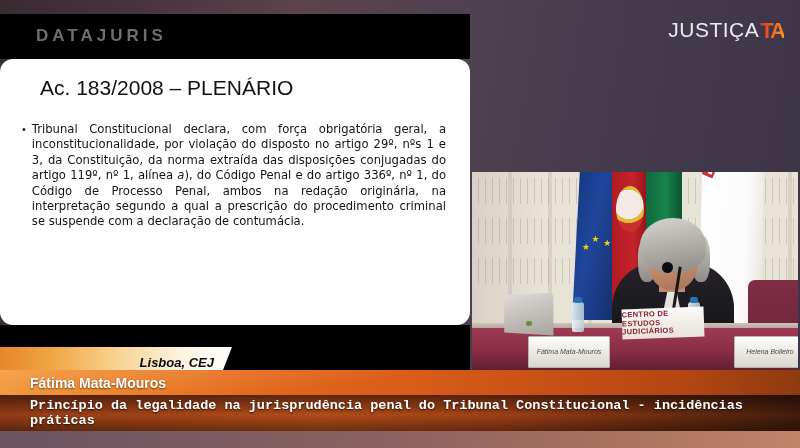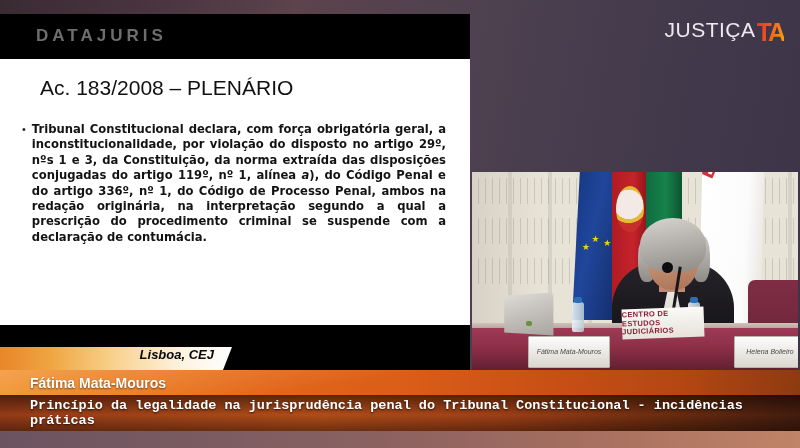--- a/index.html
+++ b/index.html
@@ -22,58 +22,57 @@
     position:absolute;left:36px;top:12px;
     color:#6e6e6e;font-weight:bold;font-size:17px;letter-spacing:4px;
     font-family:"Liberation Sans",sans-serif;
   }
   .logo{
     position:absolute;right:16px;top:18px;z-index:6;
     font-size:21px;letter-spacing:.5px;display:flex;align-items:flex-start;
   }
   .logo .lw{color:#eceaee;font-weight:300;font-family:"Liberation Sans",sans-serif;}
   .logo .lta{
-    font-weight:bold;font-size:25px;margin-left:1px;letter-spacing:-2px;
+    font-weight:bold;font-size:22px;margin-left:1px;letter-spacing:-2px;
     background:linear-gradient(100deg,#e2332a 0%,#f05a22 45%,#f7a11a 100%);
     -webkit-background-clip:text;background-clip:text;color:transparent;
   }
 
   
   .slide{
-    position:absolute;left:0;top:59px;width:470px;height:266px;background:#fff;z-index:4;
+    position:absolute;left:0;top:59px;width:470px;height:266px;background:#fff;z-index:4;border-radius:13px;
   }
   .slide-title{
     position:absolute;left:40px;top:17px;
     font-size:21px;color:#111;font-family:"Liberation Sans",sans-serif;font-weight:400;
   }
   .bullet-wrap{
     position:absolute;left:22px;top:63px;width:424px;
     display:flex;
   }
   .bullet-dot{
     color:#1b1b1b;font-size:11px;line-height:15.4px;margin-right:6px;flex:0 0 auto;
   }
   .bullet-text{
     flex:1 1 auto;
     font-size:11.6px;line-height:15.4px;color:#131313;
     text-align:justify;
     font-family:"DejaVu Sans",sans-serif;
-    font-weight:bold;
   }
   .bullet-text i{font-style:italic;}
 
   
   .blackband{
     position:absolute;left:0;top:325px;width:470px;height:45px;background:#000;z-index:4;
   }
   .loc-tab{
     position:absolute;left:0;top:347px;width:232px;height:23px;z-index:7;
     background:linear-gradient(90deg,#e8862a 0%,#f0a542 22%,#f8d08a 48%,#fdf3e0 78%,#ffffff 100%);
     clip-path:polygon(0 0,232px 0,223px 23px,0 23px);
-    display:flex;align-items:flex-start;justify-content:flex-end;
+    display:flex;align-items:flex-end;justify-content:flex-end;
   }
   .loc-tab span{
     font-size:13px;font-weight:bold;font-style:italic;color:#0a0a0a;
     padding-right:18px;font-family:"Liberation Sans",sans-serif;
   }
 
   
   .video{
     position:absolute;left:472px;top:172px;width:326px;height:200px;overflow:hidden;z-index:3;
     background:#cfc9bd;

